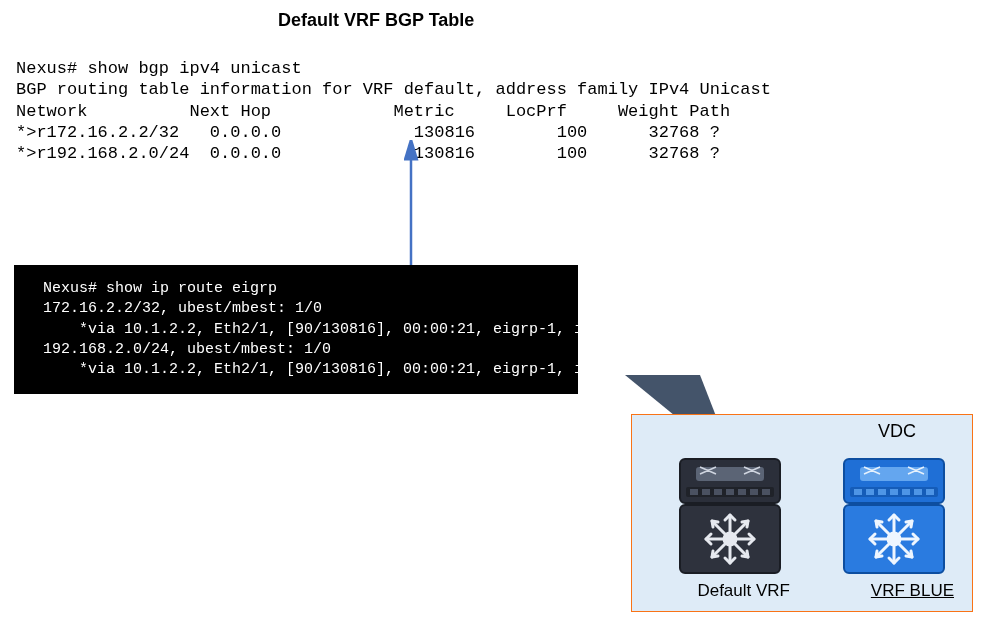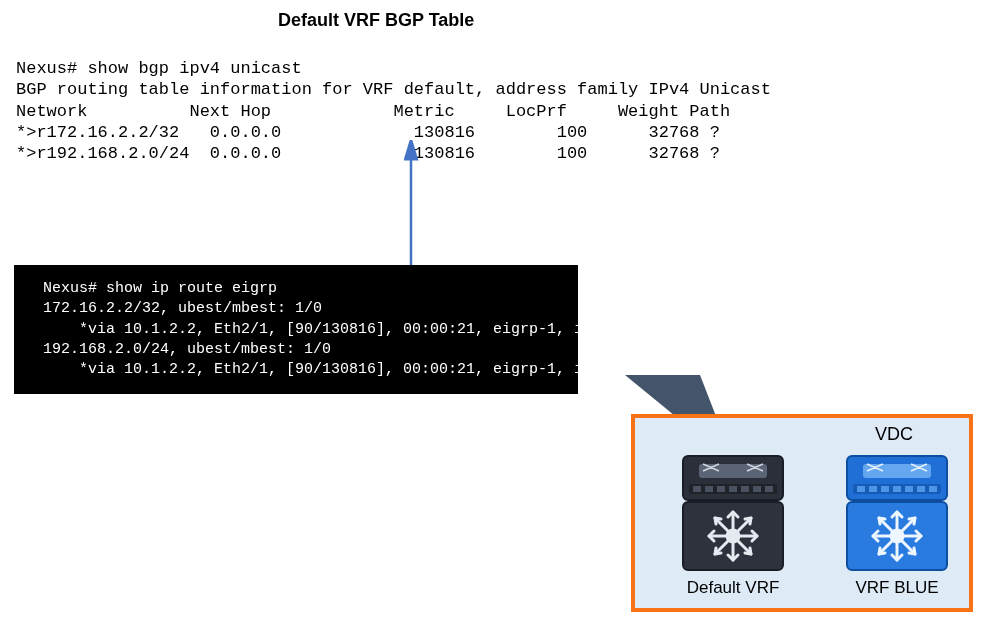--- a/index.html
+++ b/index.html
@@ -60,37 +60,37 @@
     height: 120px;
     pointer-events: none;
   }
   .vdc-box {
     position: absolute;
     top: 414px;
     left: 631px;
     width: 342px;
     height: 198px;
     background: #deebf7;
-    border: 4px solid #f97316;
+    border: 1px solid #f97316;
   }
   .vdc-label {
     position: absolute;
     top: 6px;
     right: 56px;
     font-size: 18px;
     color: #000;
   }
   .switch-group {
     position: absolute;
     bottom: 10px;
     width: 120px;
-    text-align: center;
+    text-align: right;
   }
   .switch-group.left { left: 38px; }
-  .switch-group.right { left: 202px; }
+  .switch-group.right { left: 202px; text-decoration: underline; }
   .switch-label {
     margin-top: 6px;
     font-size: 17px;
     color: #000;
   }
   .switch-svg { display: block; margin: 0 auto; }
 </style>
 </head>
 <body>
 

